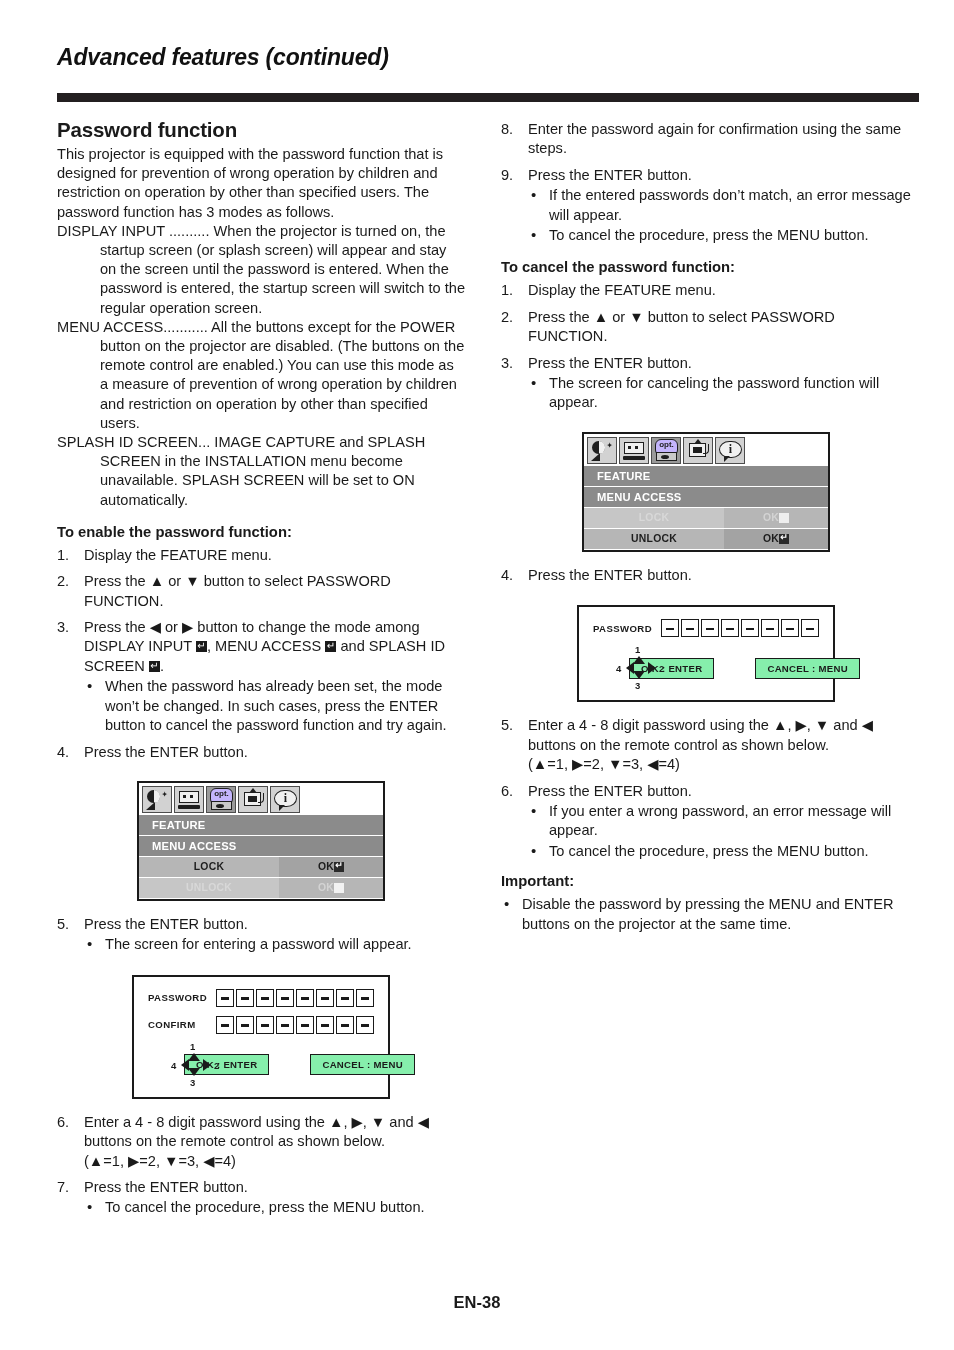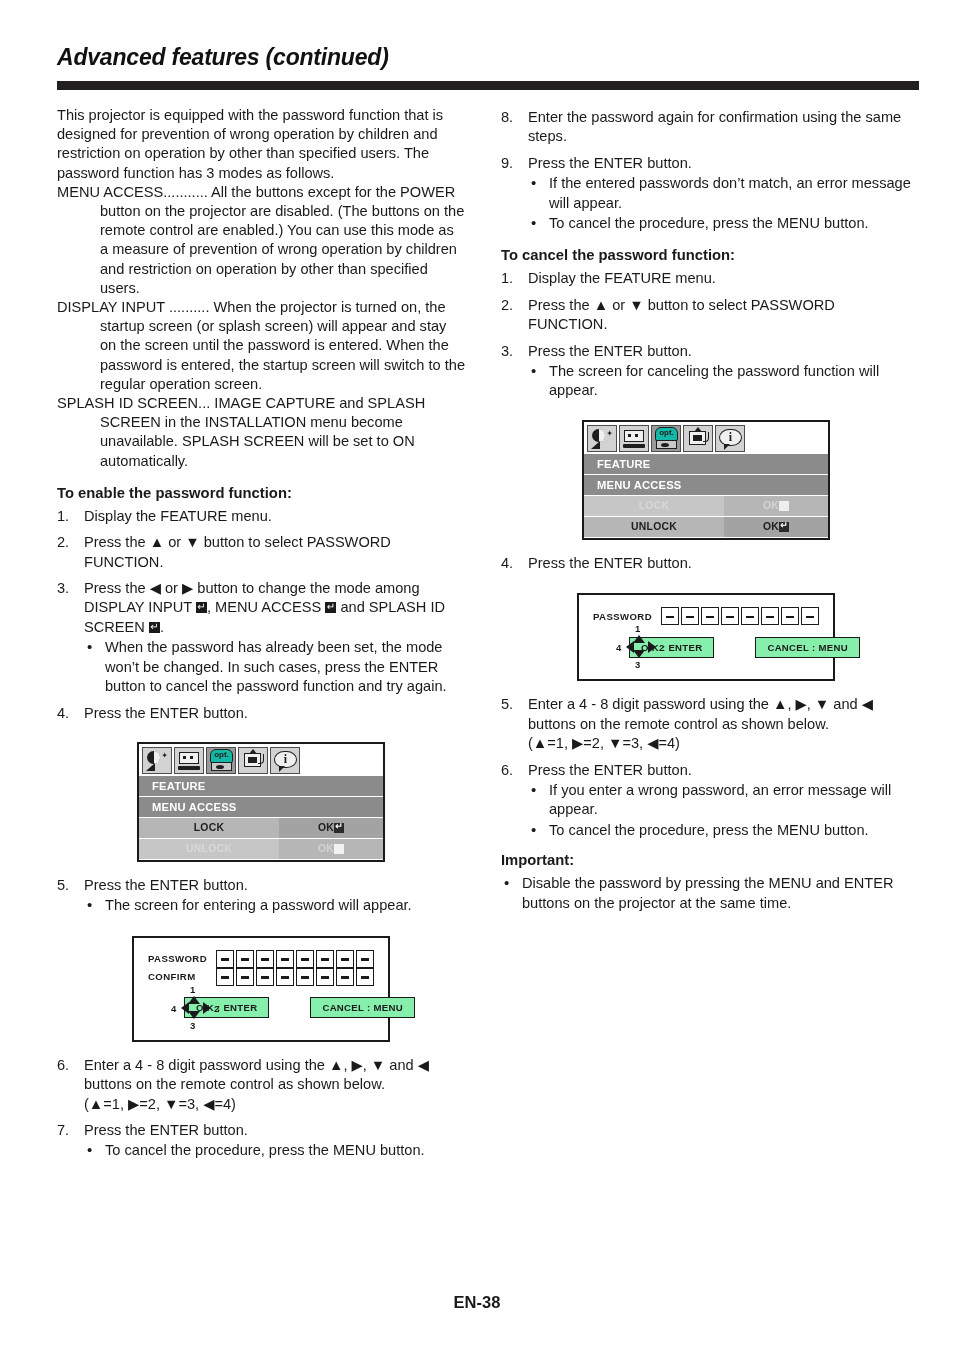--- a/index.html
+++ b/index.html
@@ -21,21 +21,21 @@
     padding: 44px 40px 0 48px;
   }
 
   
   .page-header {
     font-size: 23px;
     font-weight: bold;
     font-style: italic;
     letter-spacing: -0.2px;
     color: #111;
-    margin: 0 0 10px 9px;
+    margin: 0 0 22px 9px;
   }
   .header-rule {
     height: 9px;
     background: #231f20;
     margin: 0 0 16px 9px;
     width: 862px;
   }
 
   
   .columns {
@@ -187,21 +187,21 @@
     position: absolute; width: 3px; height: 3px; background: #1e1e1e;
   }
   .t-base {
     position: absolute; left: 3px; bottom: 3px;
     width: 22px; height: 4px; background: #1e1e1e; border-radius: 1px;
   }
   
   .t-opt {
     position: absolute; left: 3px; top: 1px;
     width: 23px; height: 17px; border: 1.4px solid #1e1e1e;
-    border-radius: 6px; background: #14b8a6;
+    border-radius: 6px; background: #c4b5fd;
     font-size: 8px; font-weight: bold; line-height: 9px;
     text-align: center; color: #1e1e1e;
     font-family: "Liberation Sans", sans-serif;
   }
   .t-proj {
     position: absolute; left: 4px; bottom: 2px;
     width: 21px; height: 9px; border: 1.4px solid #1e1e1e;
     background: #c9c9c9;
   }
   .t-proj::after {
@@ -300,20 +300,21 @@
   .pwfig {
     border: 2px solid #1a1a1a;
     background: #fff;
     margin-top: 13px;
     padding: 12px 14px 10px 14px;
     position: relative;
   }
   .pw-row {
     display: flex;
     align-items: center;
+    margin-bottom: 9px;
   }
   .pw-label {
     width: 96px;
     font-size: 9.6px;
     font-weight: bold;
     letter-spacing: 0.4px;
   }
   .pw-boxes { display: flex; gap: 2px; }
   .pw-cell {
     width: 18px; height: 18px;
@@ -397,25 +398,26 @@
 
 <div class="page">
 
   <div class="page-header">Advanced features (continued)</div>
   <div class="header-rule"></div>
 
   <div class="columns">
 
     <div class="col">
 
+      <h2 class="section-title">Password function</h2>
 
       <p class="body">This projector is equipped with the password function that is designed for prevention of wrong operation by children and restriction on operation by other than specified users. The password function has 3 modes as follows.</p>
 
+      <p class="hang"><span class="lead">DISPLAY INPUT ..........</span><span> When the projector is turned on, the startup screen (or splash screen) will appear and stay on the screen until the password is entered. When the password is entered, the startup screen will switch to the regular operation screen.</span></p>
       <p class="hang"><span class="lead">MENU ACCESS...........</span><span> All the buttons except for the POWER button on the projector are disabled. (The buttons on the remote control are enabled.) You can use this mode as a measure of prevention of wrong operation by children and restriction on operation by other than specified users.</span></p>
-      <p class="hang"><span class="lead">DISPLAY INPUT ..........</span><span> When the projector is turned on, the startup screen (or splash screen) will appear and stay on the screen until the password is entered. When the password is entered, the startup screen will switch to the regular operation screen.</span></p>
       <p class="hang"><span class="lead">SPLASH ID SCREEN...</span><span> IMAGE CAPTURE and SPLASH SCREEN in the INSTALLATION menu become unavailable. SPLASH SCREEN will be set to ON automatically.</span></p>
 
       <h3 class="sub-title">To enable the password function:</h3>
 
       <ol class="steps">
         <li>
           <span class="num">1.</span>
           <span>Display the FEATURE menu.</span>
         </li>
         <li>

